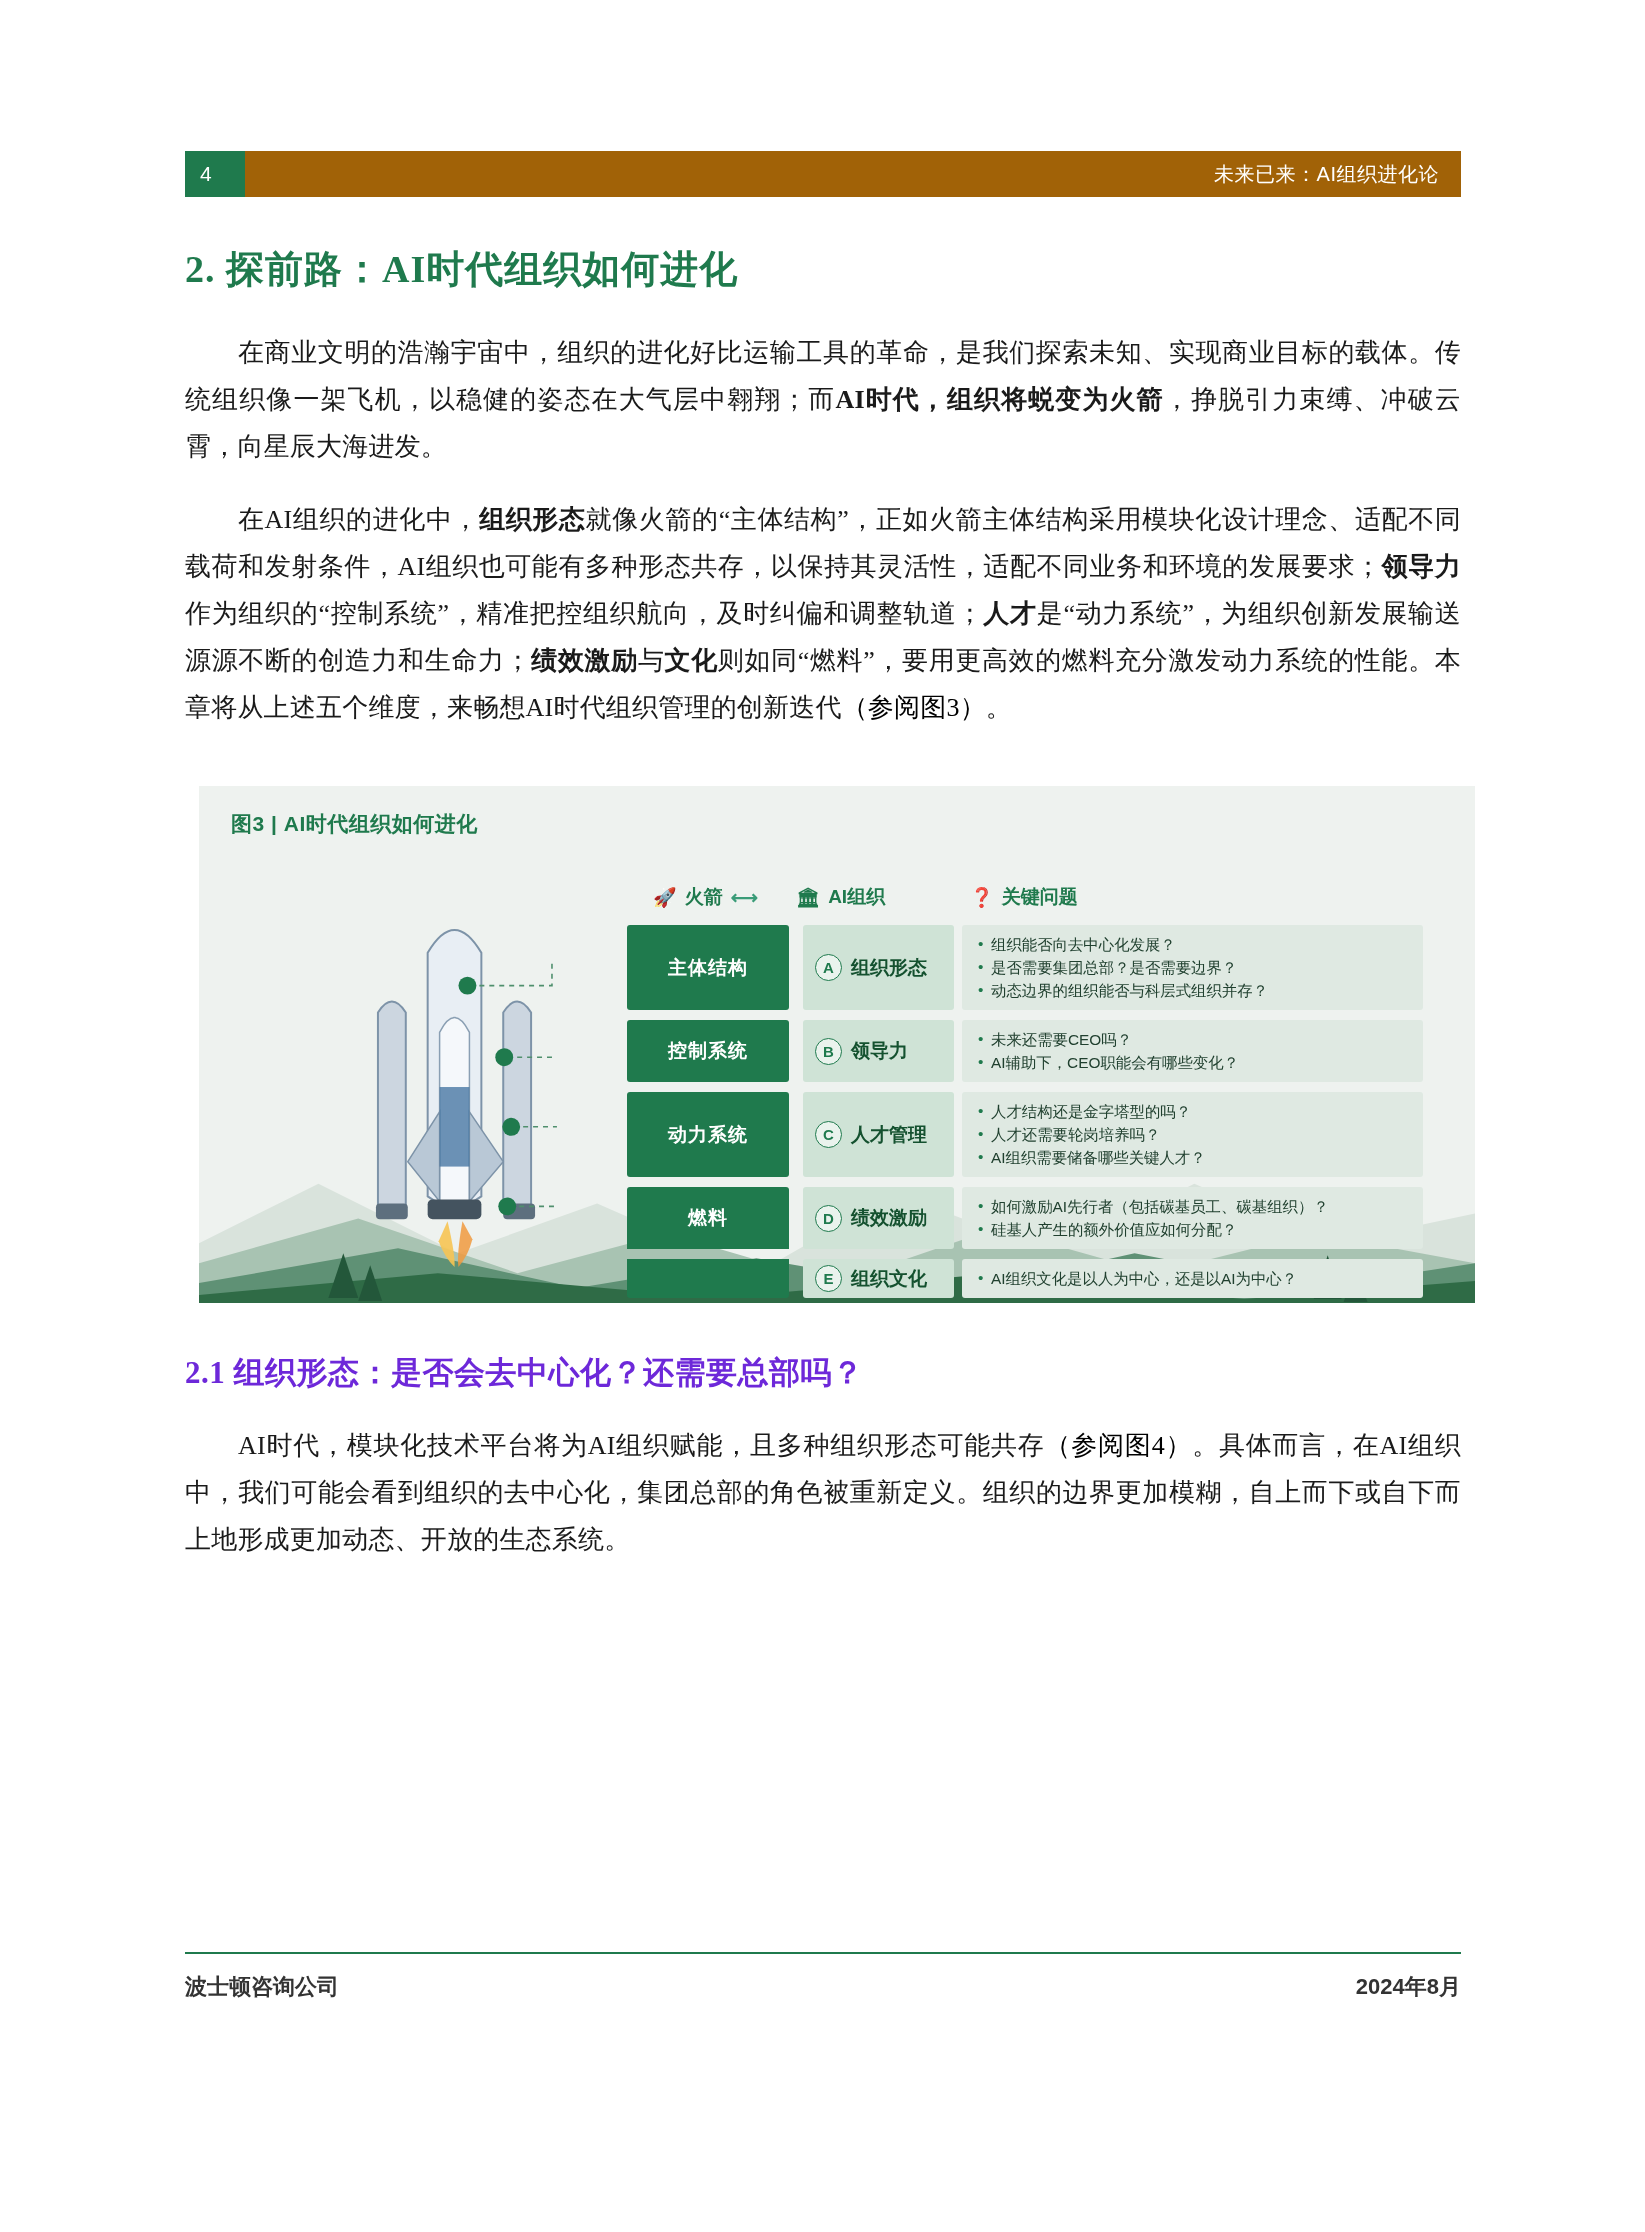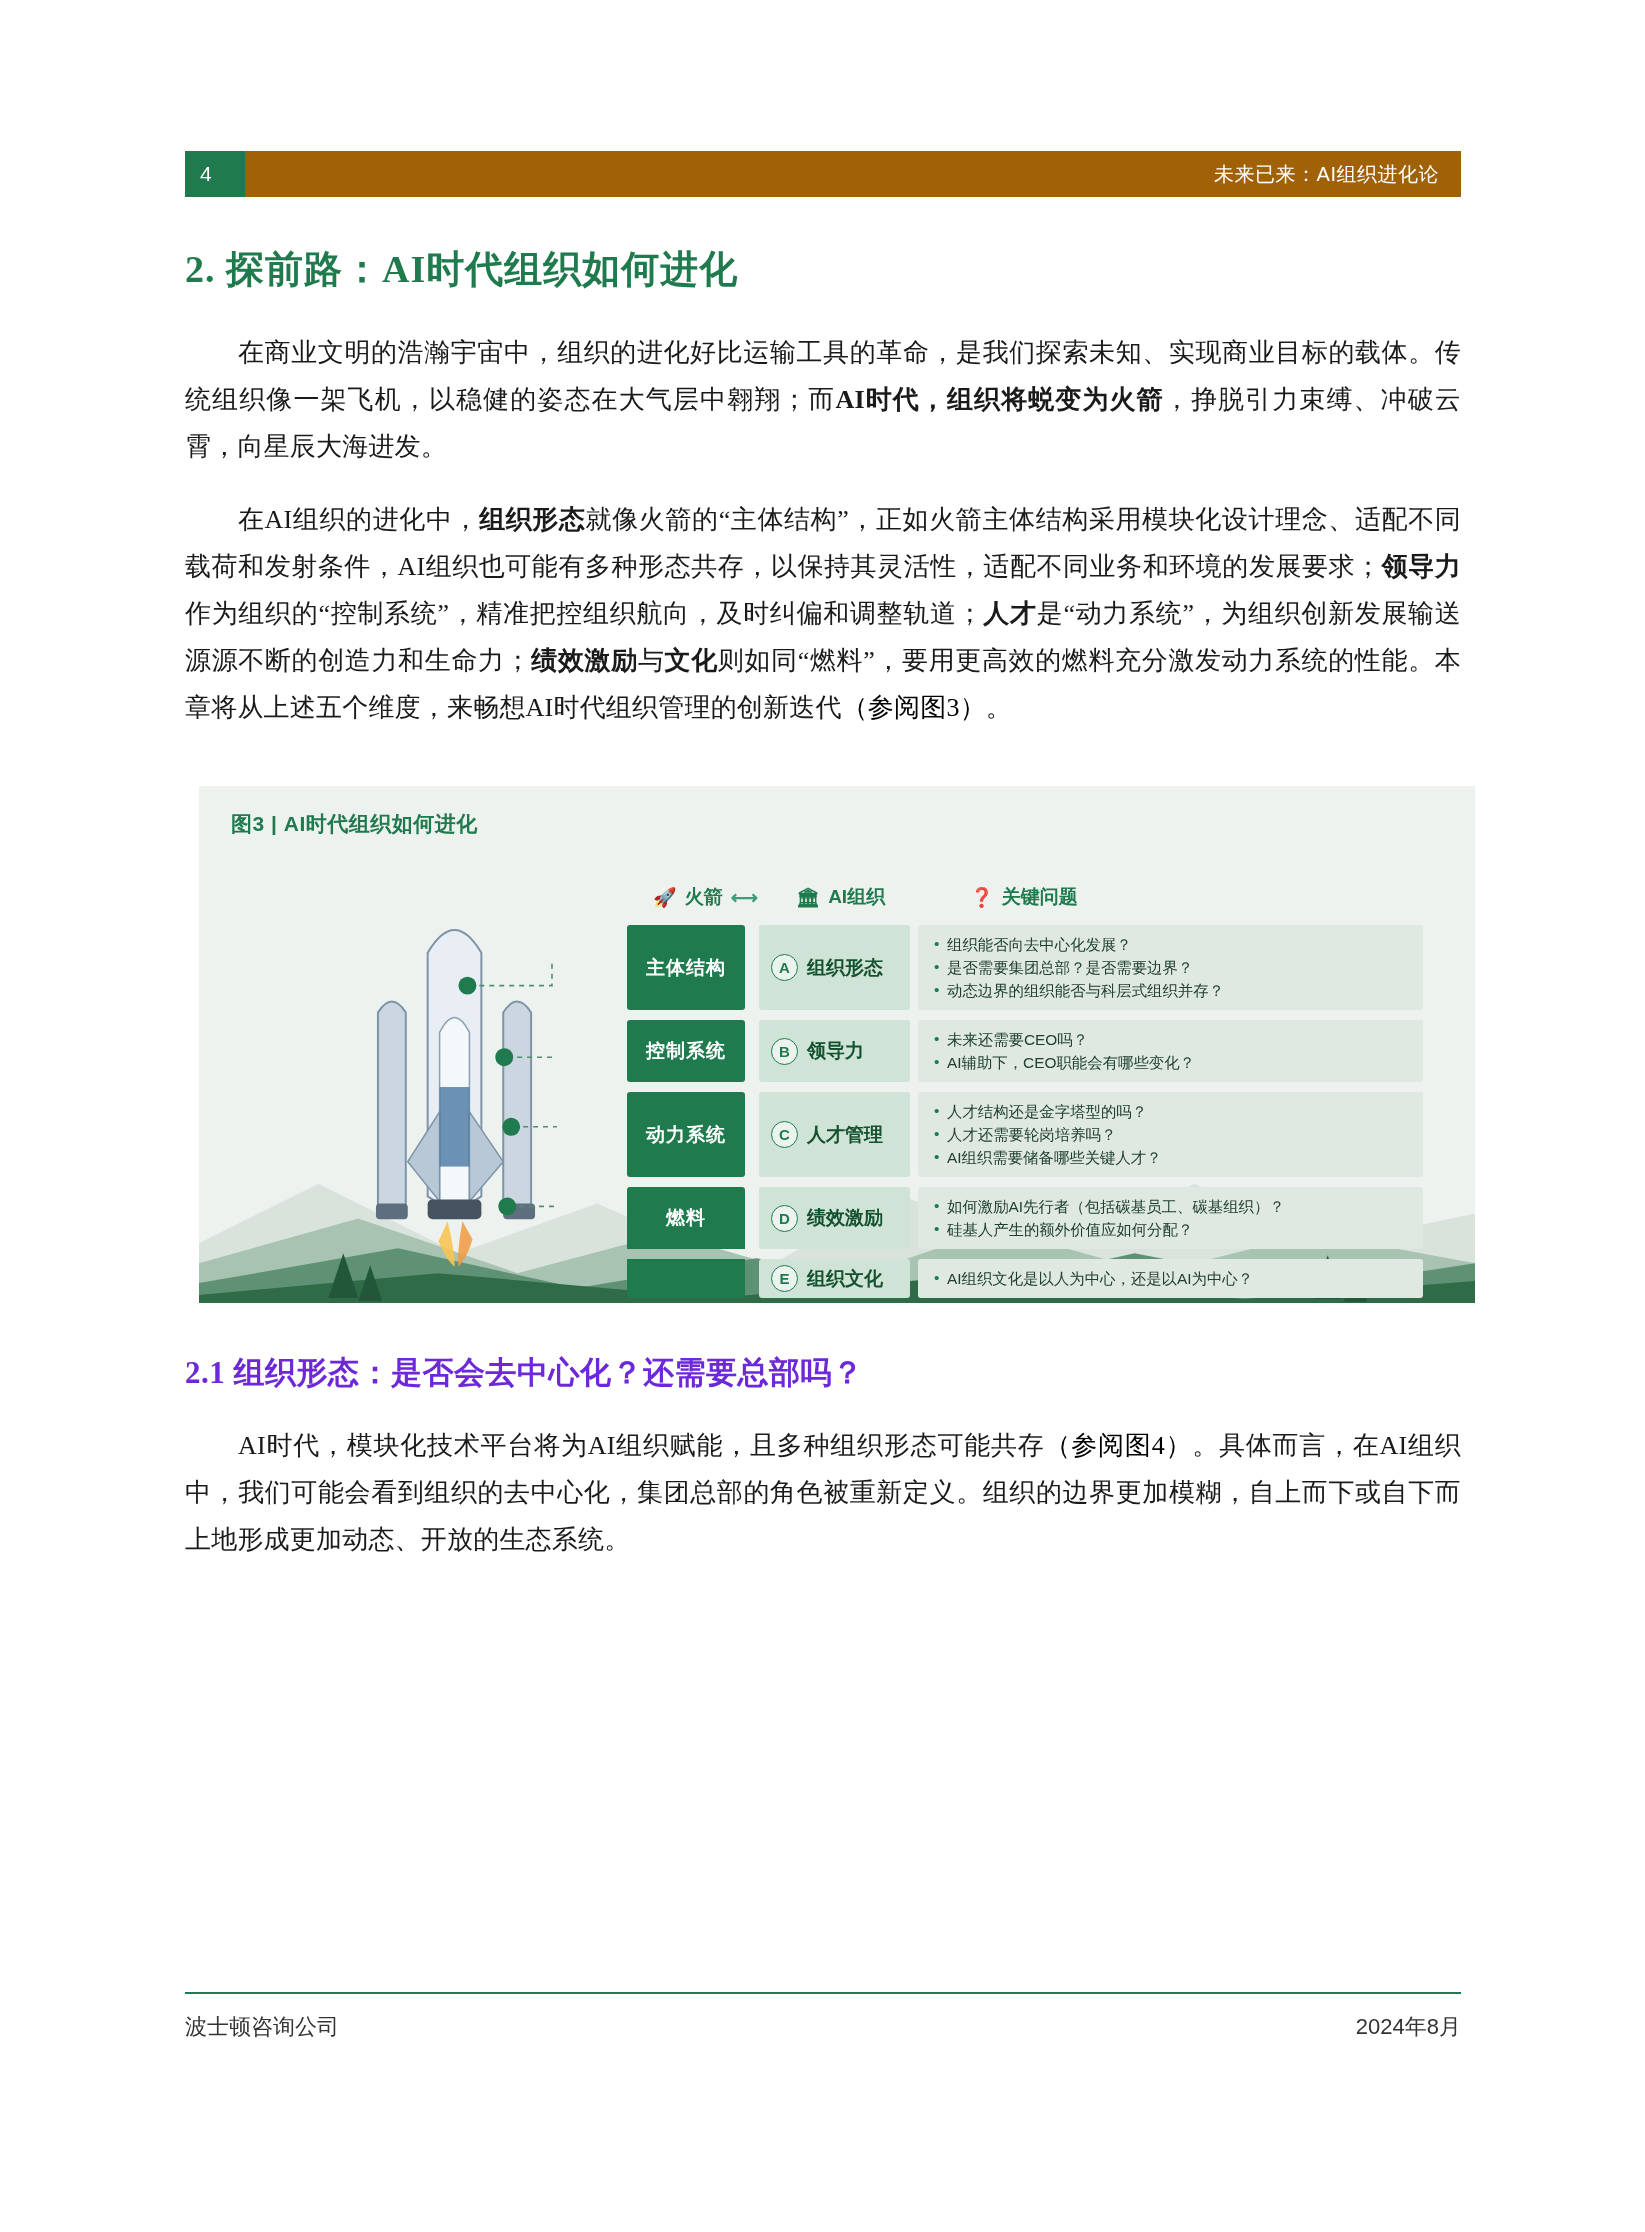--- a/index.html
+++ b/index.html
@@ -118,21 +118,21 @@
   .fh { position:absolute; font-family:"Liberation Sans", sans-serif; font-size:19px; font-weight:bold; color:#1f7a4d; display:flex; align-items:center; gap:8px;}
   .fh-rocket { left: 56px; top:0; }
   .fh-org { left: 199px; top:0; }
   .fh-q { left: 373px; top:0; }
   .arrow-lr { color:#3a9c78; font-size:19px; }
 
   
   .rows { position:absolute; left:428px; top:139px; width:796px; }
   .row { position:relative; margin-bottom:10px; display:flex; align-items:stretch; }
   .rocket-part {
-    width: 118px;
+    width: 162px;
     background: #1f7a4d;
     color:#fff;
     font-family:"Liberation Sans", sans-serif;
     font-size:19px;
     font-weight:bold;
     display:flex; align-items:center; justify-content:center;
     border-radius:3px;
     letter-spacing:1px;
   }
   .org-part {
@@ -178,21 +178,21 @@
   
   .sub { position:absolute; left:185px; top:1348px; width:1276px; }
   h2.sub-title {
     font-family:"Liberation Serif", serif;
     font-size:31px; font-weight:bold; color:#6d28d9;
     margin:4px 0 28px 0; letter-spacing:0.5px;
   }
 
   
   .footer {
-    position:absolute; left:185px; top:1992px; width:1276px;
+    position:absolute; left:185px; top:1952px; width:1276px;font-weight:bold;
   }
   .footer-rule { height:2px; background:#1f7a4d; width:100%; }
   .footer-row {
     display:flex; justify-content:space-between; align-items:center;
     margin-top:18px;
     font-family:"Liberation Sans", sans-serif;
     font-size:22px; color:#333;
   }
 </style>
 </head>

